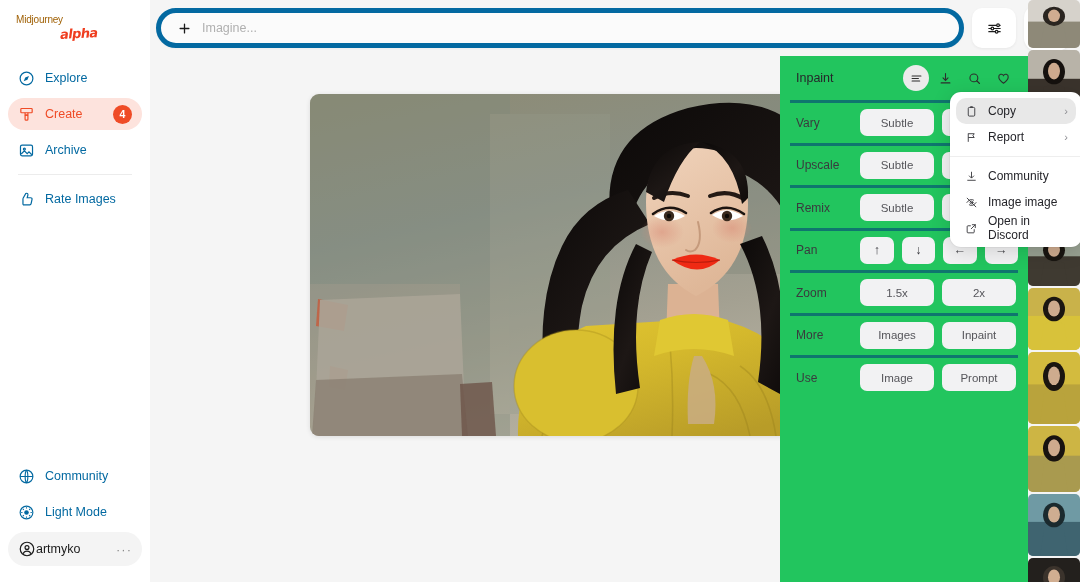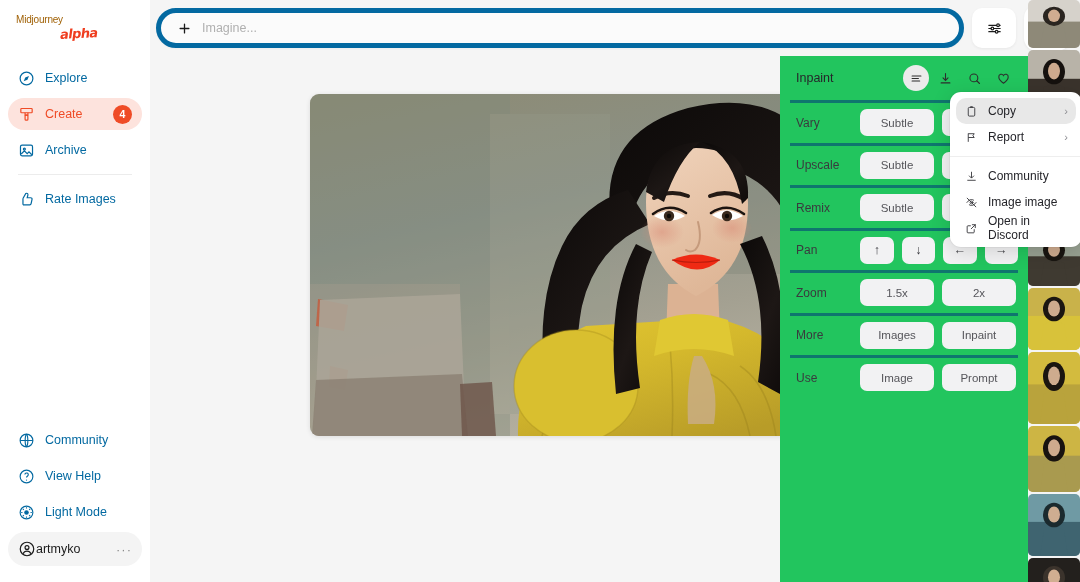--- a/index.html
+++ b/index.html
@@ -231,30 +231,20 @@
 
     <div class="sidebar-bottom">
       <div class="nav-item">
         <span class="ic">
           <svg viewBox="0 0 24 24" width="17" height="17" fill="none" stroke="currentColor" stroke-width="1.6">
             <circle cx="12" cy="12" r="9"></circle>
               <path d="M3 12h18M12 3c2.5 2.8 2.5 15.2 0 18M12 3c-2.5 2.8-2.5 15.2 0 18"></path>
           </svg>
         </span>
         <span>Community</span>
-      </div>
-      <div class="nav-item">
-        <span class="ic">
-          <svg viewBox="0 0 24 24" width="17" height="17" fill="none" stroke="currentColor" stroke-width="1.6">
-            <circle cx="12" cy="12" r="9"></circle>
-              <path d="M9.7 9.3a2.4 2.4 0 114.3 1.6c-.8.9-2 1.2-2 2.6"></path>
-              <circle cx="12" cy="17" r="0.9" fill="currentColor" stroke="none"></circle>
-          </svg>
-        </span>
-        <span>View Help</span>
       </div>
       <div class="nav-item">
         <span class="ic">
           <svg viewBox="0 0 24 24" width="17" height="17" fill="none" stroke="currentColor" stroke-width="1.6">
             <circle cx="12" cy="12" r="9"></circle>
               <circle cx="12" cy="12" r="3.2" fill="currentColor" stroke="none"></circle>
             <path d="M12 4.5v1.8M12 17.7v1.8M4.5 12h1.8M17.7 12h1.8M6.9 6.9l1.3 1.3M15.8 15.8l1.3 1.3M17.1 6.9l-1.3 1.3M8.2 15.8l-1.3 1.3"></path>
           </svg>
         </span>
         <span>Light Mode</span>

